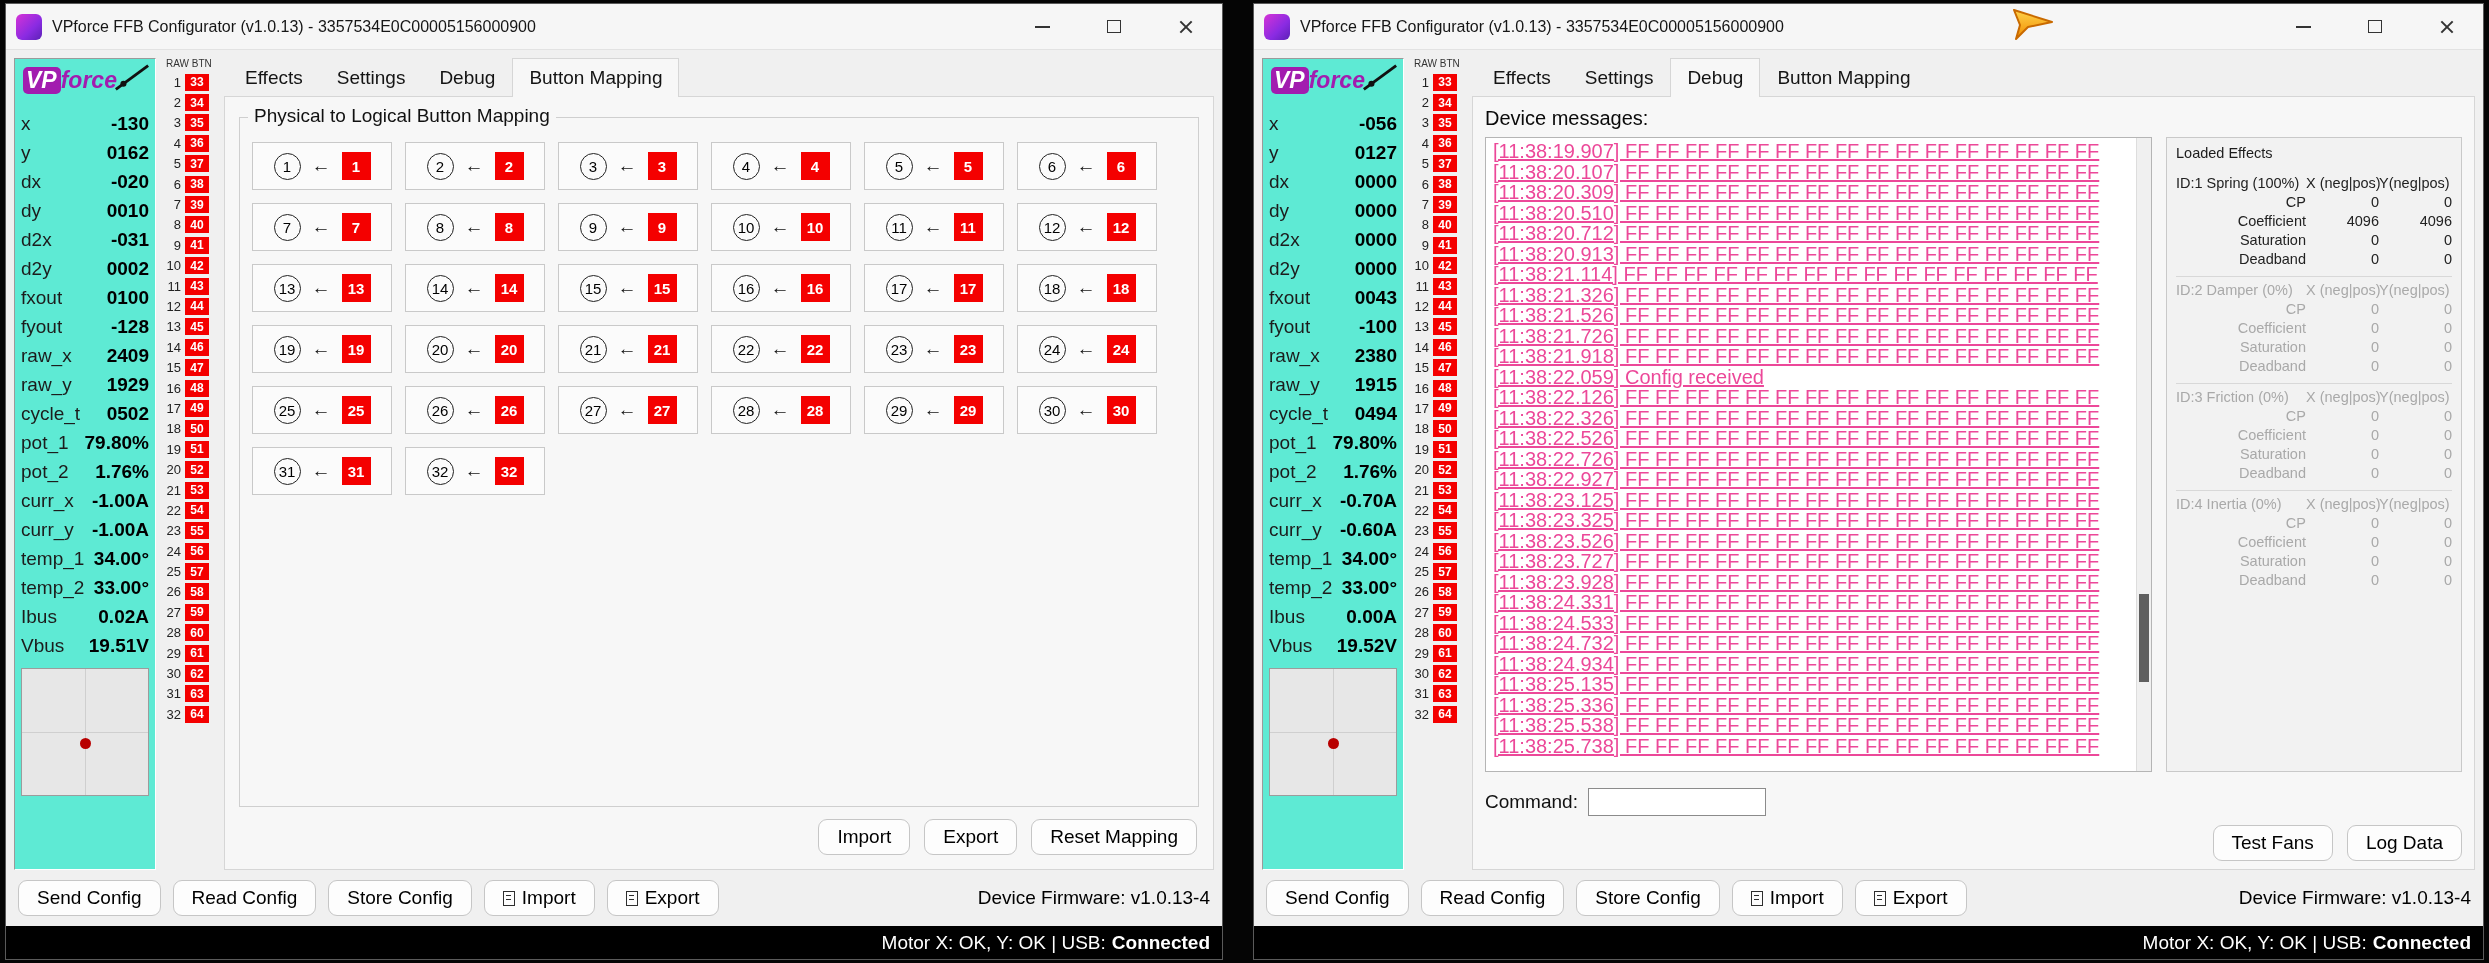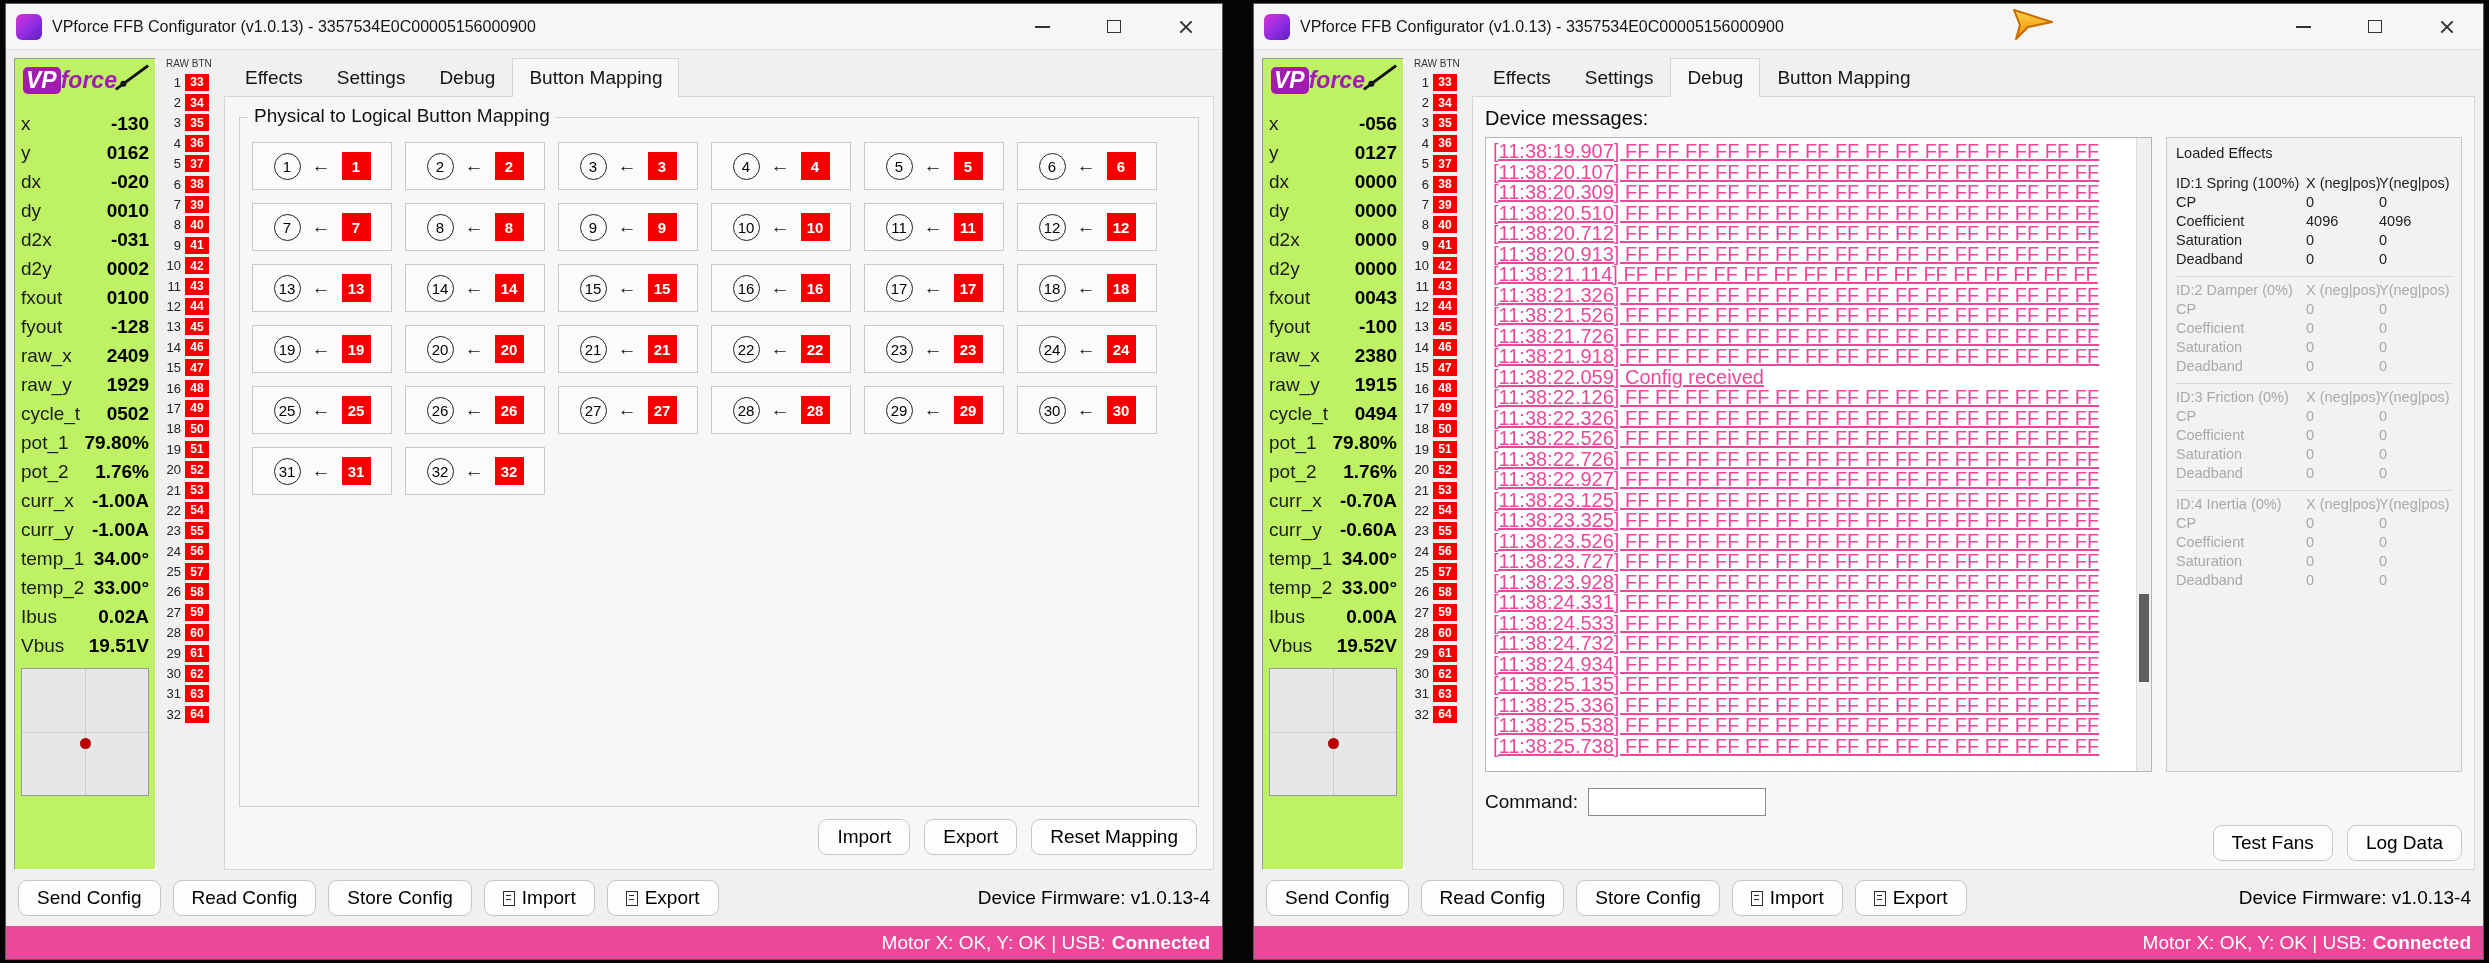--- a/index.html
+++ b/index.html
@@ -30,21 +30,21 @@
   .glyph-max { width:14px; height:13px; border:1.5px solid #333; }
   .glyph-close { position:relative; width:16px; height:16px; }
   .glyph-close::before,.glyph-close::after { content:""; position:absolute; left:7px; top:0; width:2px; height:16px; background:#333; }
   .glyph-close::before { transform:rotate(45deg); }
   .glyph-close::after  { transform:rotate(-45deg); }
 
   
   .wbody { flex:1; display:flex; padding:8px 8px 4px 8px; gap:8px; min-height:0; }
 
   
-  .sidebar { width:142px; flex:0 0 auto; background:#bef264; padding:6px 6px;
+  .sidebar { width:142px; flex:0 0 auto; background:#5eead4; padding:6px 6px;
     border-top:1px solid #9a9a9a; border-left:1px solid #9a9a9a;
     border-right:1px solid #ffffff; border-bottom:1px solid #ffffff;
     display:flex; flex-direction:column; }
   .logo { position:relative; font-style:italic; font-weight:bold; font-size:23px; margin:2px 0 8px 2px; height:34px; }
   .logo-vp { background:#a21caf; color:#fff; padding:0 4px 1px 3px; border-radius:5px; }
   .logo-force { color:#a21caf; }
   .logo-needle { position:absolute; right:-2px; top:-4px; width:38px; height:30px; }
   .telemetry { display:flex; flex-direction:column; }
   .t-row { display:flex; justify-content:space-between; align-items:center; height:29px; font-size:19px; }
   .t-label { color:#1c1c1c; white-space:nowrap; overflow:hidden; }
@@ -95,32 +95,32 @@
 
   
   .effects-panel { width:296px; flex:0 0 auto; border:1px solid #c9c9c9; background:#f2f2f2; padding:7px 9px; font-size:14.5px; overflow:hidden; }
   .fx-title { color:#1d1d1d; margin-bottom:9px; }
   .fx-block { padding:4px 0 7px 0; color:#222; }
   .fx-block + .fx-block { border-top:1px solid #d8d8d8; }
   .fx-block.inactive { color:#a9a9a9; }
   .fx-header { display:flex; line-height:19px; }
   .fx-name { flex:1; white-space:nowrap; overflow:hidden; }
   .fx-colh { width:73px; white-space:nowrap; flex:0 0 auto; }
-  .fx-row { display:flex; line-height:19px; }
+  .fx-row { display:flex; line-height:19px;text-align:right; }
   .fx-rlabel { flex:1; }
   .fx-x,.fx-y { width:73px; flex:0 0 auto; }
 
   
   .footer { flex:0 0 auto; display:flex; align-items:center; padding:6px 12px 10px 12px; }
   .footer-btns { display:flex; gap:12px; }
   .spacer { flex:1; }
   .firmware { font-size:19px; color:#000; white-space:nowrap; }
   .doc-icon { display:inline-block; width:12px; height:15px; border:1.5px solid #2e2e2e; margin-right:7px; position:relative; }
   .doc-icon::after { content:""; position:absolute; left:2px; top:3px; width:5px; height:1.5px; background:#2e2e2e; box-shadow:0 4px 0 #2e2e2e; }
-  .statusbar { flex:0 0 auto; height:33px; background:#ec4899; color:#fff; display:flex; align-items:center; justify-content:flex-end; padding-right:12px; font-size:19px; }
+  .statusbar { flex:0 0 auto; height:33px; background:#000000; color:#fff; display:flex; align-items:center; justify-content:flex-end; padding-right:12px; font-size:19px; }
   .status-strong { font-weight:bold; margin-left:6px; }
   .status-prefix { white-space:pre; }
 
   
   .pointer-annotation { position:absolute; left:2010px; top:5px; width:48px; height:40px; z-index:50; }
 </style>
 </head>
 <body>
 
 <div class="window" id="window-left">

